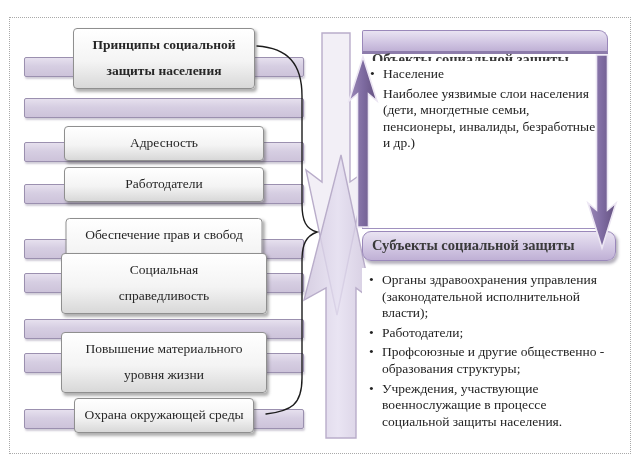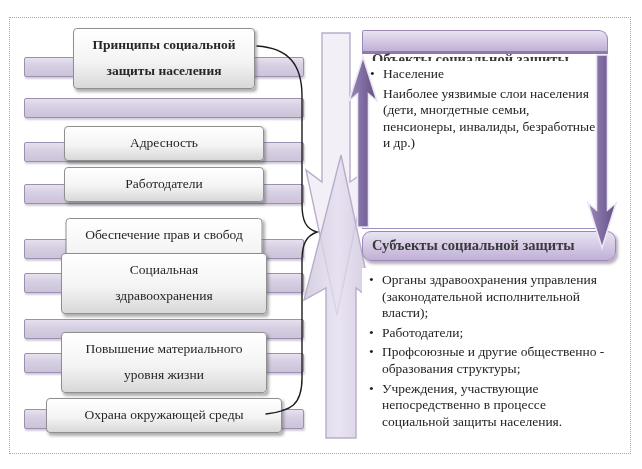--- a/index.html
+++ b/index.html
@@ -123,33 +123,33 @@
   <div class="pbox" style="top:0;width:200px">Работодатели</div>
 </div>
 <div class="row" style="top:206px;height:56px">
   <div class="bar" style="top:33px"></div>
   <div class="pbox" style="top:12px;width:197px">Обеспечение прав и свобод
 личности</div>
 </div>
 <div class="row" style="top:253px;height:56px">
   <div class="bar" style="top:20px"></div>
   <div class="pbox" style="top:0;width:206px">Социальная
-здравоохранения</div>
+справедливость</div>
 </div>
 <div class="row" style="top:306px;height:40px">
   <div class="bar" style="top:13px"></div>
 </div>
 <div class="row" style="top:332px;height:56px">
   <div class="bar" style="top:21px"></div>
   <div class="pbox" style="top:0;width:206px">Повышение материального
 уровня жизни</div>
 </div>
 <div class="row" style="top:398px;height:40px">
   <div class="bar" style="top:11px"></div>
-  <div class="pbox" style="top:0;width:236px">Охрана окружающей среды</div>
+  <div class="pbox" style="top:0;width:180px">Охрана окружающей среды</div>
 </div>
 
 <div class="panel-objects">
   <div class="hdr">Объекты социальной защиты</div>
   <div class="bdy">
     <ul class="blist">
       <li>
         <span class="bul">•</span>
         <span class="txt">Население</span>
       </li>
@@ -172,21 +172,21 @@
       <li>
         <span class="bul">•</span>
         <span class="txt">Работодатели;</span>
       </li>
       <li>
         <span class="bul">•</span>
         <span class="txt">Профсоюзные и другие общественно - образования структуры;</span>
       </li>
       <li>
         <span class="bul">•</span>
-        <span class="txt">Учреждения, участвующие непосредственно в процессе социальной защиты населения.</span>
+        <span class="txt">Учреждения, участвующие военнослужащие в процессе социальной защиты населения.</span>
       </li>
     </ul>
   </div>
 </div>
 
 <svg class="overlay" viewBox="0 0 642 469">
   <defs>
     <linearGradient id="gpurple" x1="0" y1="0" x2="1" y2="0">
       <stop offset="0" stop-color="#9c89b8"></stop>
       <stop offset="0.5" stop-color="#7e6ba1"></stop>

